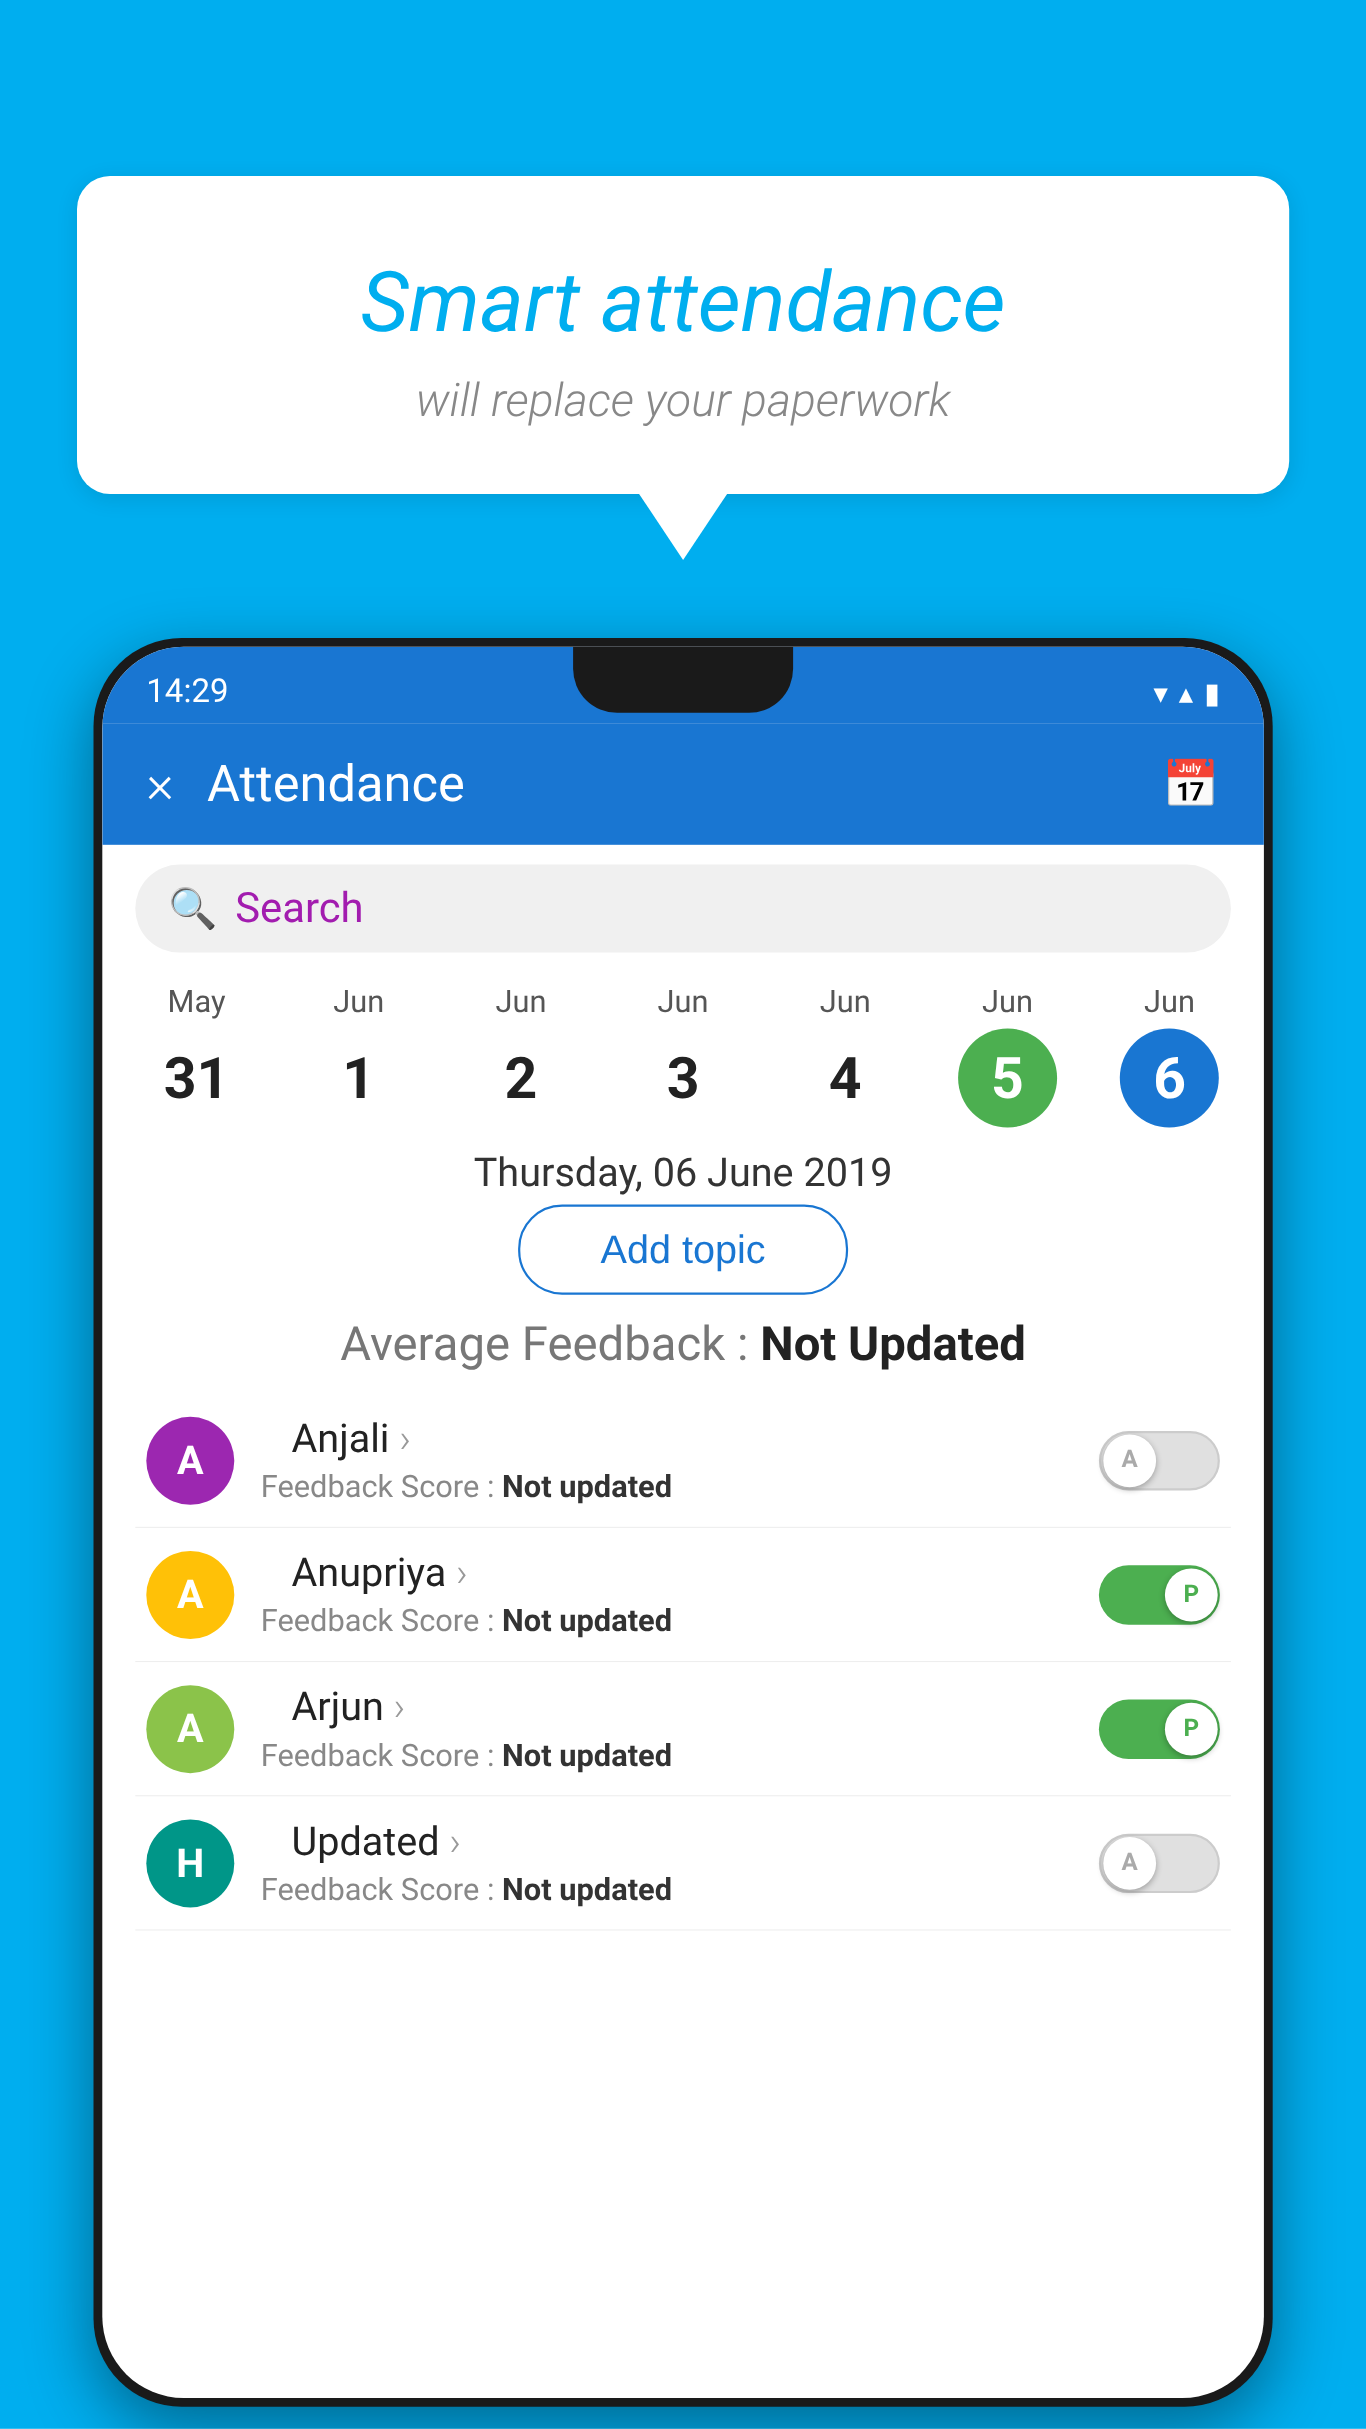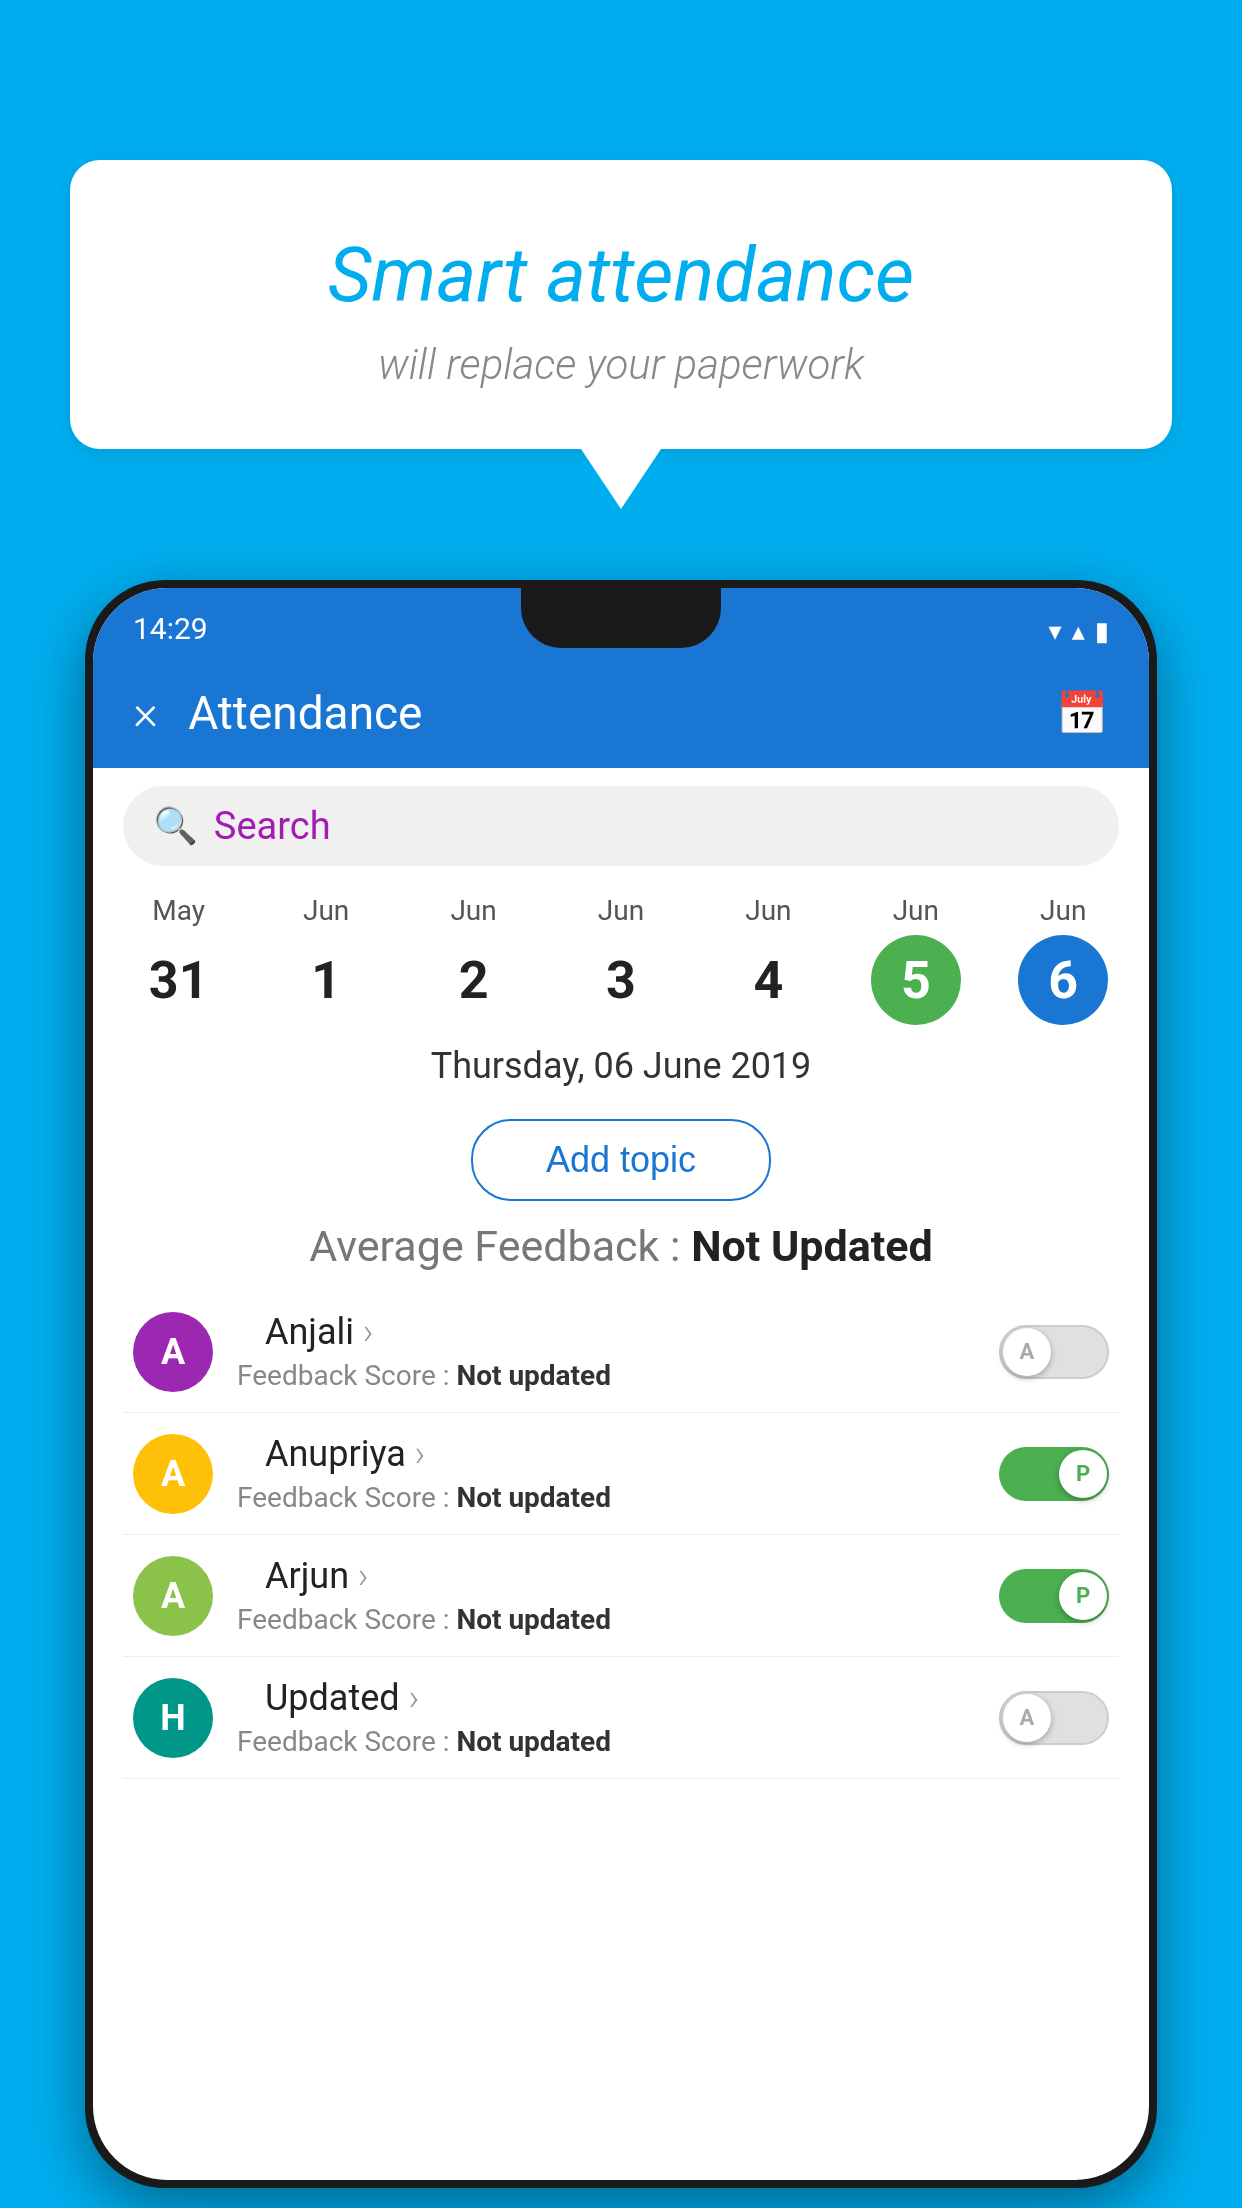--- a/index.html
+++ b/index.html
@@ -191,21 +191,21 @@
     }
 
     
     .content-area {
       padding: 10px 30px;
     }
     .selected-date {
       text-align: center;
       font-size: 36px;
       color: #333;
-      margin-bottom: 32px;
+      margin-bottom: 8px;
       font-weight: 400;
     }
     .add-topic-btn {
       display: block;
       margin: 0 auto 20px;
       border: 2px solid #1976D2;
       background: white;
       color: #1976D2;
       border-radius: 40px;
       padding: 18px 60px;

